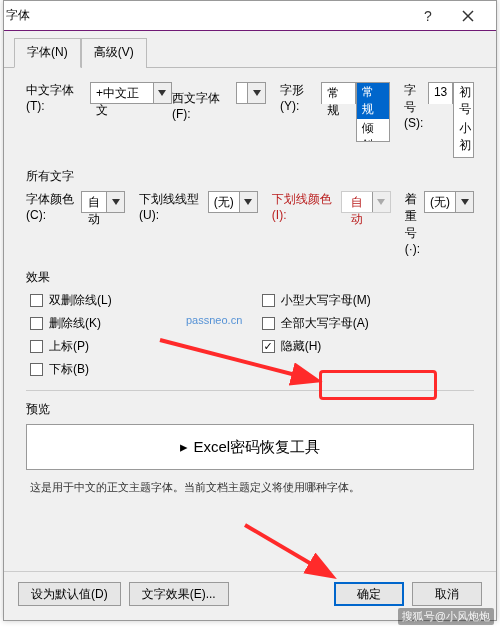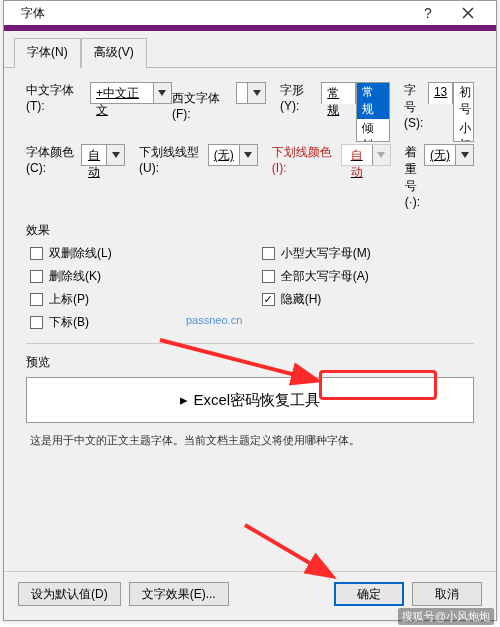--- a/index.html
+++ b/index.html
@@ -19,22 +19,22 @@
     width: 494px; height: 621px;
     background: #f0f0f0;
     border: 1px solid #999;
     box-shadow: 0 0 6px rgba(0,0,0,0.2);
   }
   .titlebar {
     height: 30px;
     background: #fff;
     display: flex;
     align-items: center;
-    padding: 0 8px 0 17px;
-    border-bottom: 6px solid #701a75;
+    padding: 0 8px 0 2px;
+    border-bottom: 1px solid #701a75;
   }
   .titlebar .title { flex: 1; font-size: 12px; }
   .titlebar .tb-btn {
     width: 40px; height: 28px;
     display: flex; align-items: center; justify-content: center;
     color: #333;
   }
   .tabs {
     display: flex;
     padding: 6px 10px 0 10px;
@@ -55,21 +55,20 @@
     padding: 14px 22px 8px 22px;
   }
   .row { display: flex; gap: 14px; margin-bottom: 2px; }
   .col { display: flex; flex-direction: row; }
   .lbl { font-size: 12px; margin-bottom: 3px; }
   .combo {
     display: flex;
     height: 22px;
     border: 1px solid #999;
     background: #fff;
-    text-decoration: underline;
   }
   .combo .val { flex: 1; padding: 2px 5px; font-size: 12px; }
   .combo .arrow {
     width: 18px;
     border-left: 1px solid #999;
     background: #eee;
     display: flex; align-items: center; justify-content: center;
   }
   .combo .arrow svg { width: 8px; height: 6px; }
   .listbox {
@@ -214,28 +213,29 @@
           <div class="opt">倾斜</div>
           <div class="opt">加粗</div>
         </div>
       </div>
 
       <div class="col" style="width:70px">
         <span class="lbl">字号(S):</span>
         <div class="combo" style="border-bottom:none">
           <span class="val">13</span>
         </div>
-        <div class="listbox" style="height:60px">
+        <div class="listbox" style="height:76px">
           <div class="opt">初号</div>
           <div class="opt">小初</div>
           <div class="opt">一号</div>
         </div>
       </div>
     </div>
 
+    <div class="section-title">所有文字</div>
     <div class="row">
       <div class="col" style="width:100px">
         <span class="lbl">字体颜色(C):</span>
         <div class="combo">
           <span class="val" style="text-align:center">自动</span>
           <span class="arrow">
               <svg viewBox="0 0 8 6">
                 <polygon points="0,0 8,0 4,6" fill="#333"></polygon>
               </svg>
             </span>

